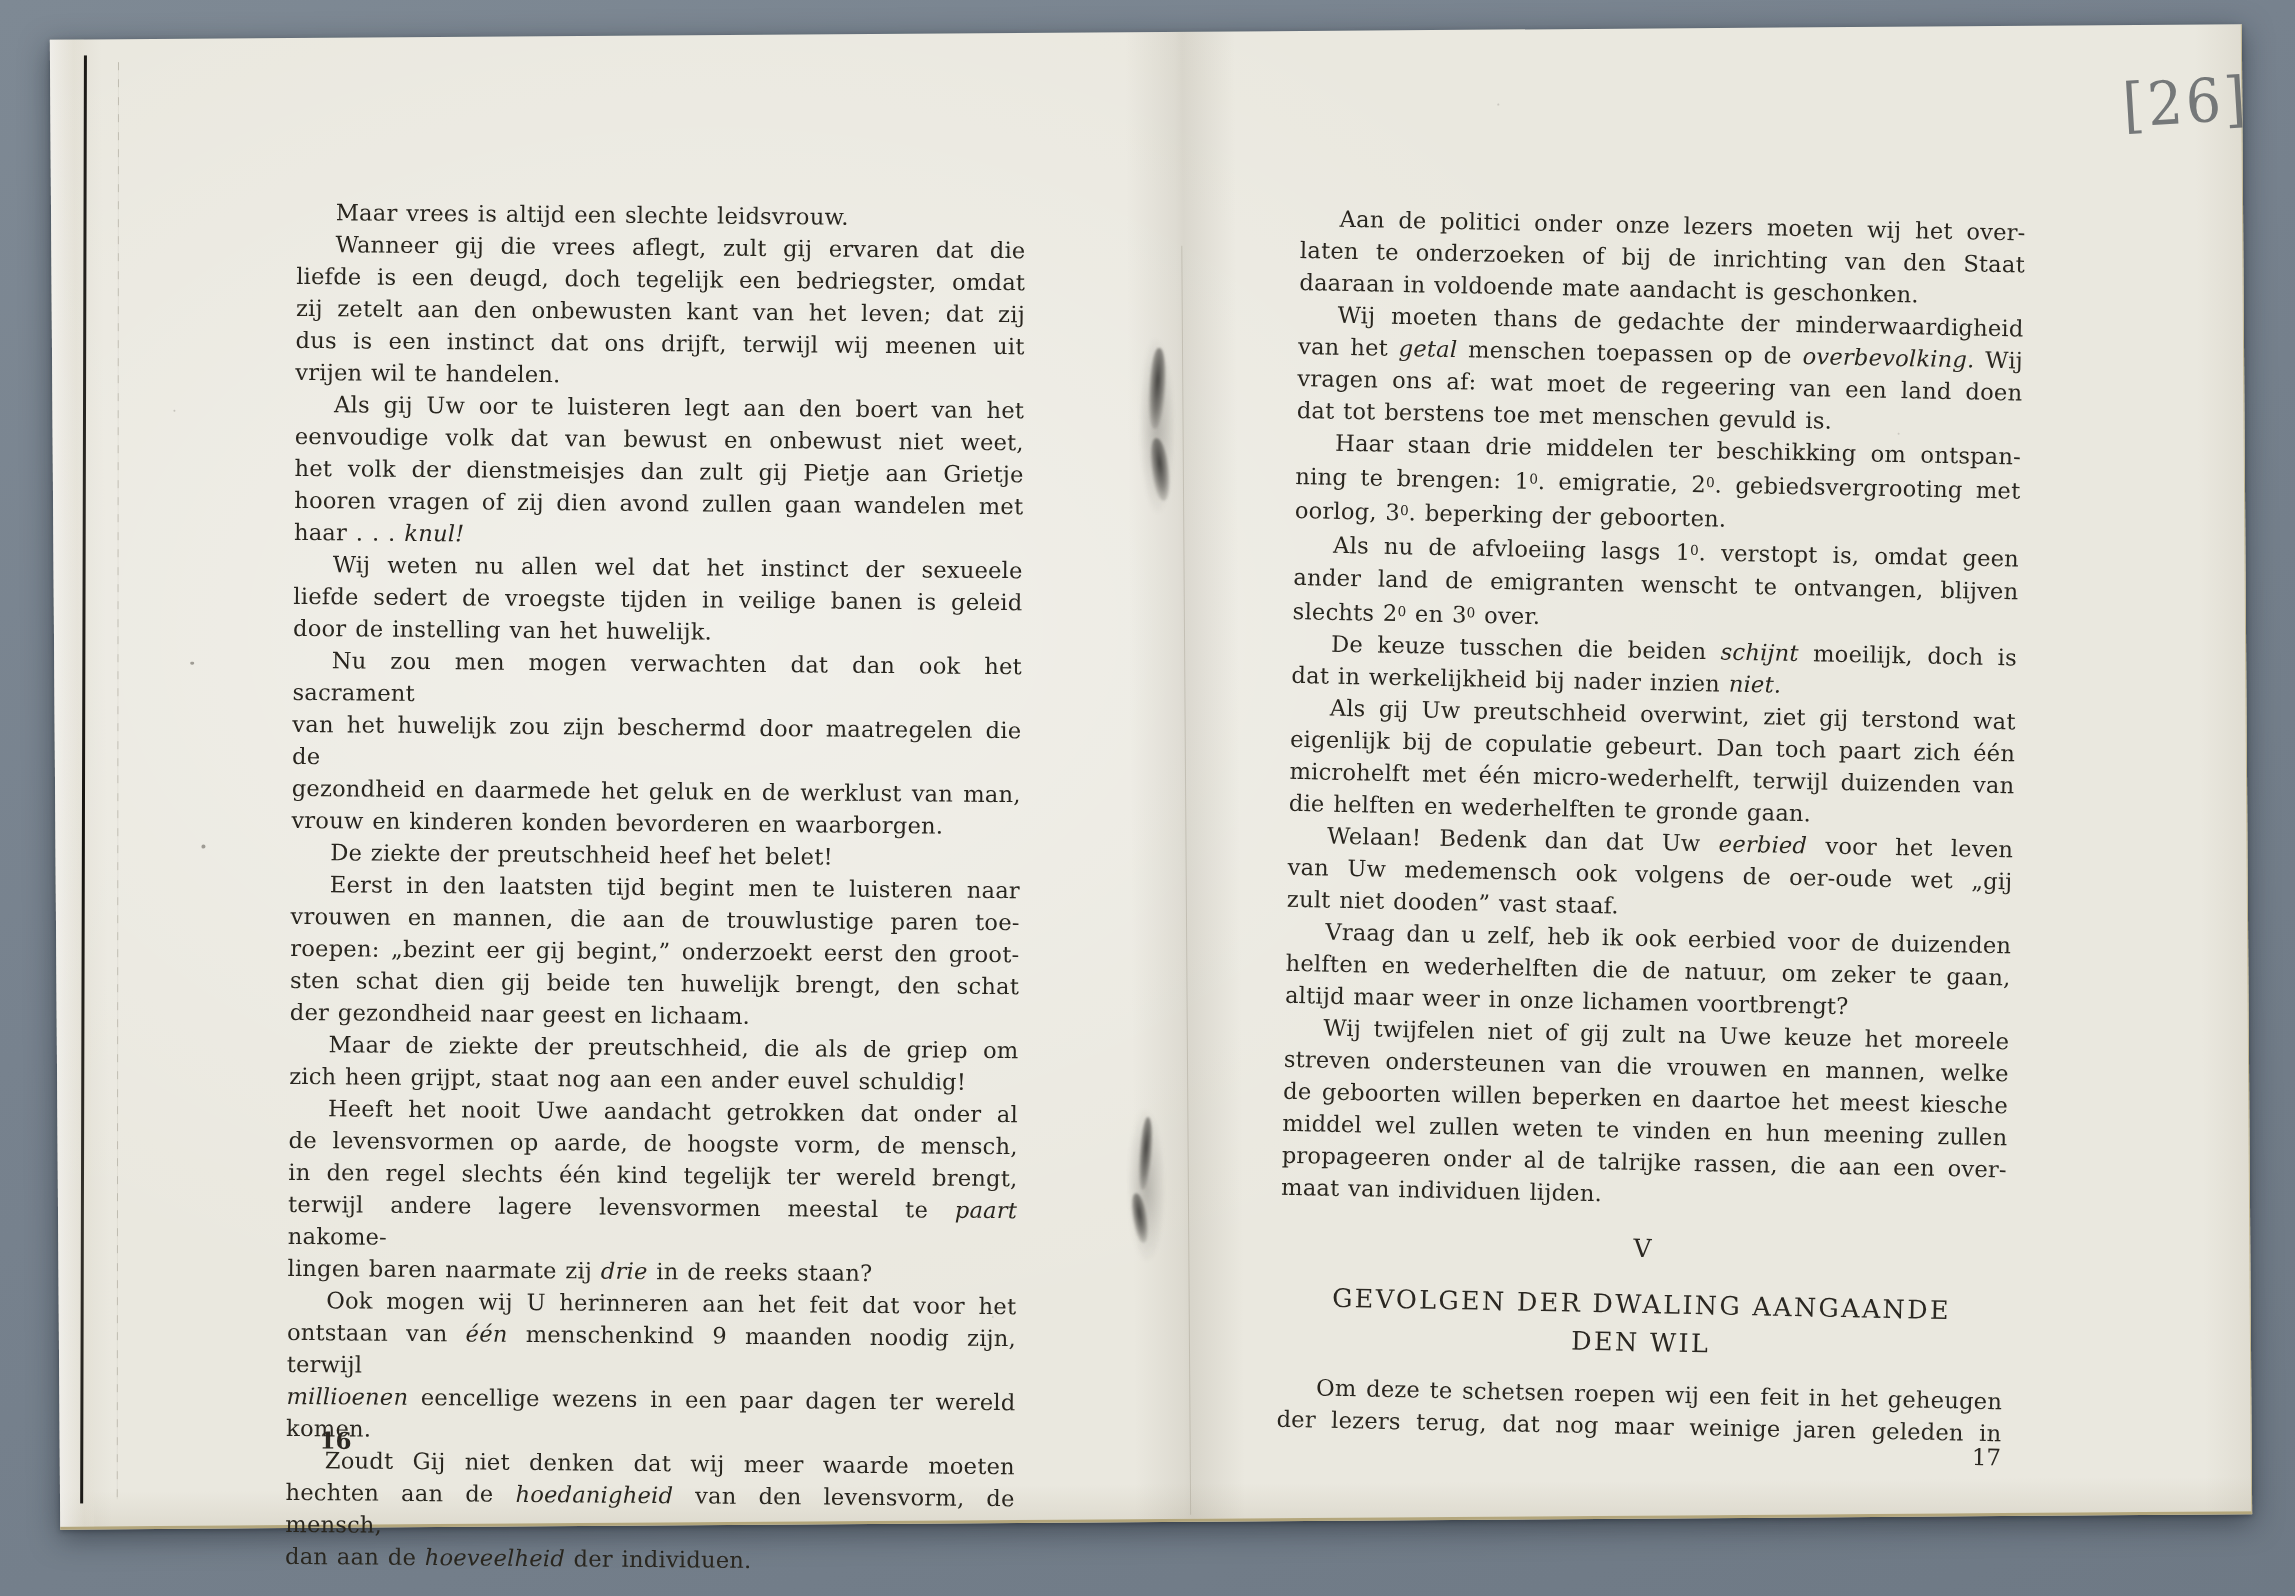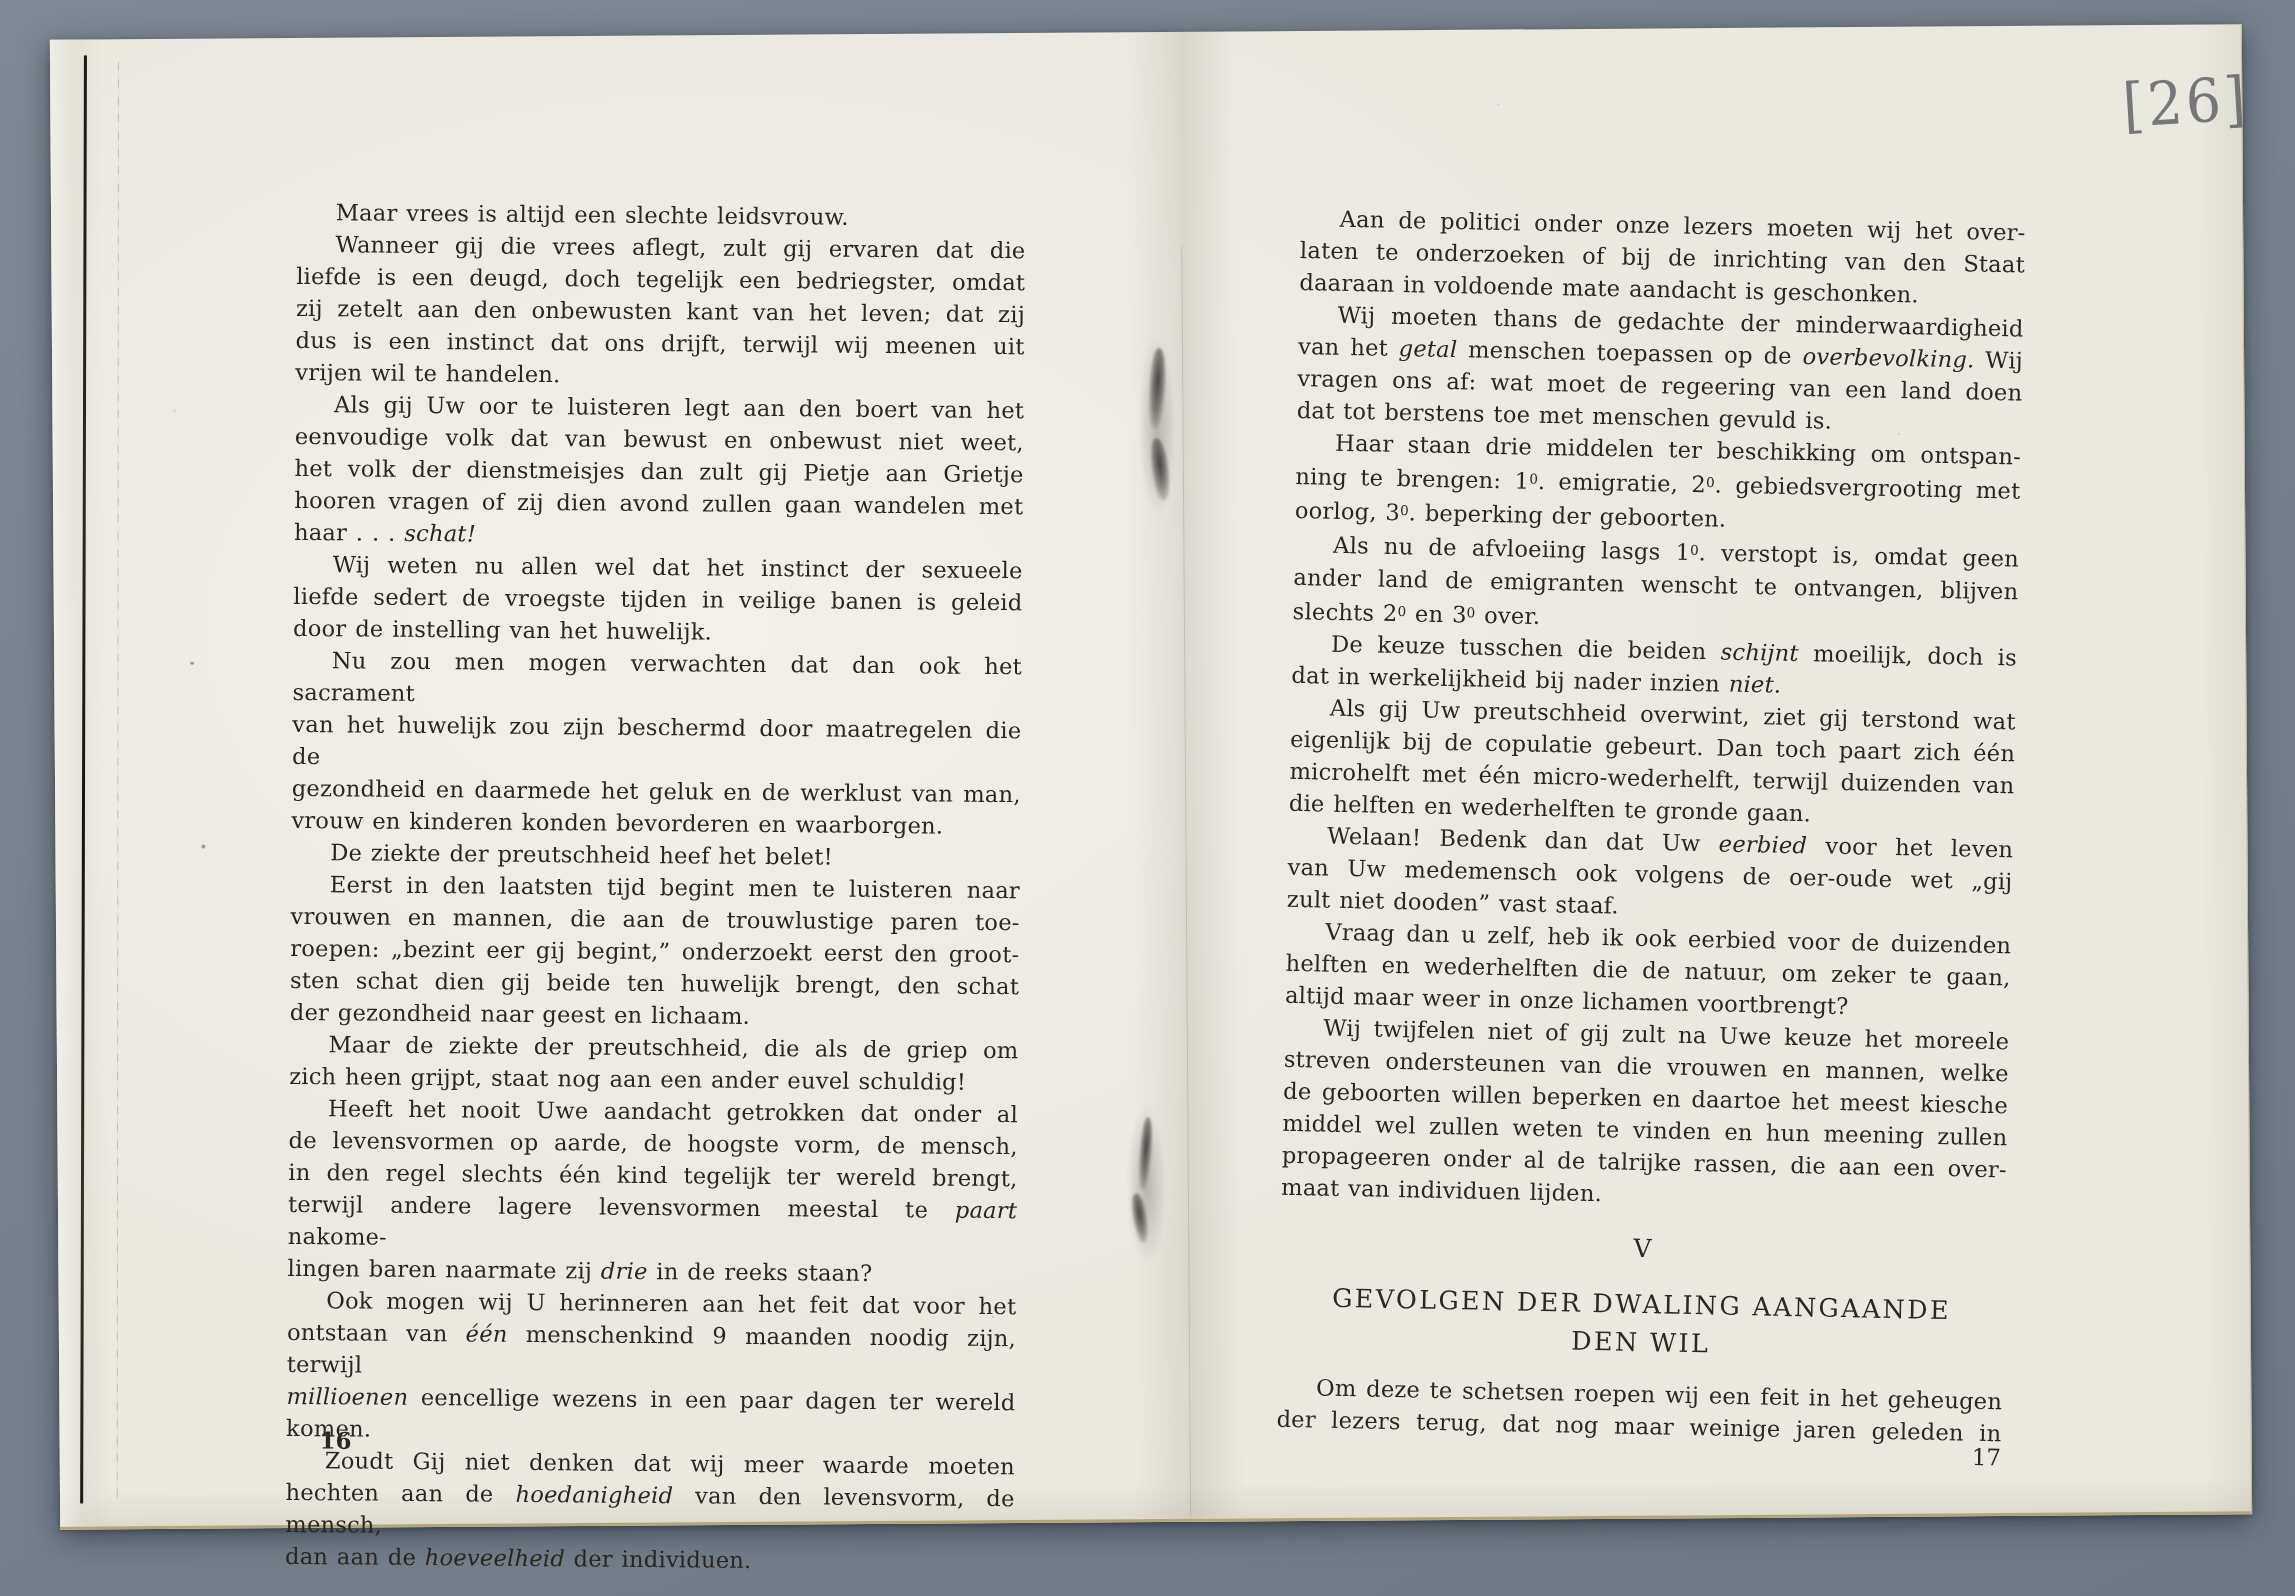--- a/index.html
+++ b/index.html
@@ -106,21 +106,21 @@
         <div class="line ind end">Maar vrees is altijd een slechte leidsvrouw.</div>
         <div class="line ind">Wanneer gij die vrees aflegt, zult gij ervaren dat die</div>
         <div class="line">liefde is een deugd, doch tegelijk een bedriegster, omdat</div>
         <div class="line">zij zetelt aan den onbewusten kant van het leven; dat zij</div>
         <div class="line">dus is een instinct dat ons drijft, terwijl wij meenen uit</div>
         <div class="line end">vrijen wil te handelen.</div>
         <div class="line ind">Als gij Uw oor te luisteren legt aan den boert van het</div>
         <div class="line">eenvoudige volk dat van bewust en onbewust niet weet,</div>
         <div class="line">het volk der dienstmeisjes dan zult gij Pietje aan Grietje</div>
         <div class="line">hooren vragen of zij dien avond zullen gaan wandelen met</div>
-        <div class="line end">haar . . . <span class="it">schat!</span></div>
+        <div class="line end">haar . . . <span class="it">knul!</span></div>
         <div class="line ind">Wij weten nu allen wel dat het instinct der sexueele</div>
         <div class="line">liefde sedert de vroegste tijden in veilige banen is geleid</div>
         <div class="line end">door de instelling van het huwelijk.</div>
         <div class="line ind">Nu zou men mogen verwachten dat dan ook het sacrament</div>
         <div class="line">van het huwelijk zou zijn beschermd door maatregelen die de</div>
         <div class="line">gezondheid en daarmede het geluk en de werklust van man,</div>
         <div class="line end">vrouw en kinderen konden bevorderen en waarborgen.</div>
         <div class="line ind end">De ziekte der preutschheid heef het belet!</div>
         <div class="line ind">Eerst in den laatsten tijd begint men te luisteren naar</div>
         <div class="line">vrouwen en mannen, die aan de trouwlustige paren toe-</div>

